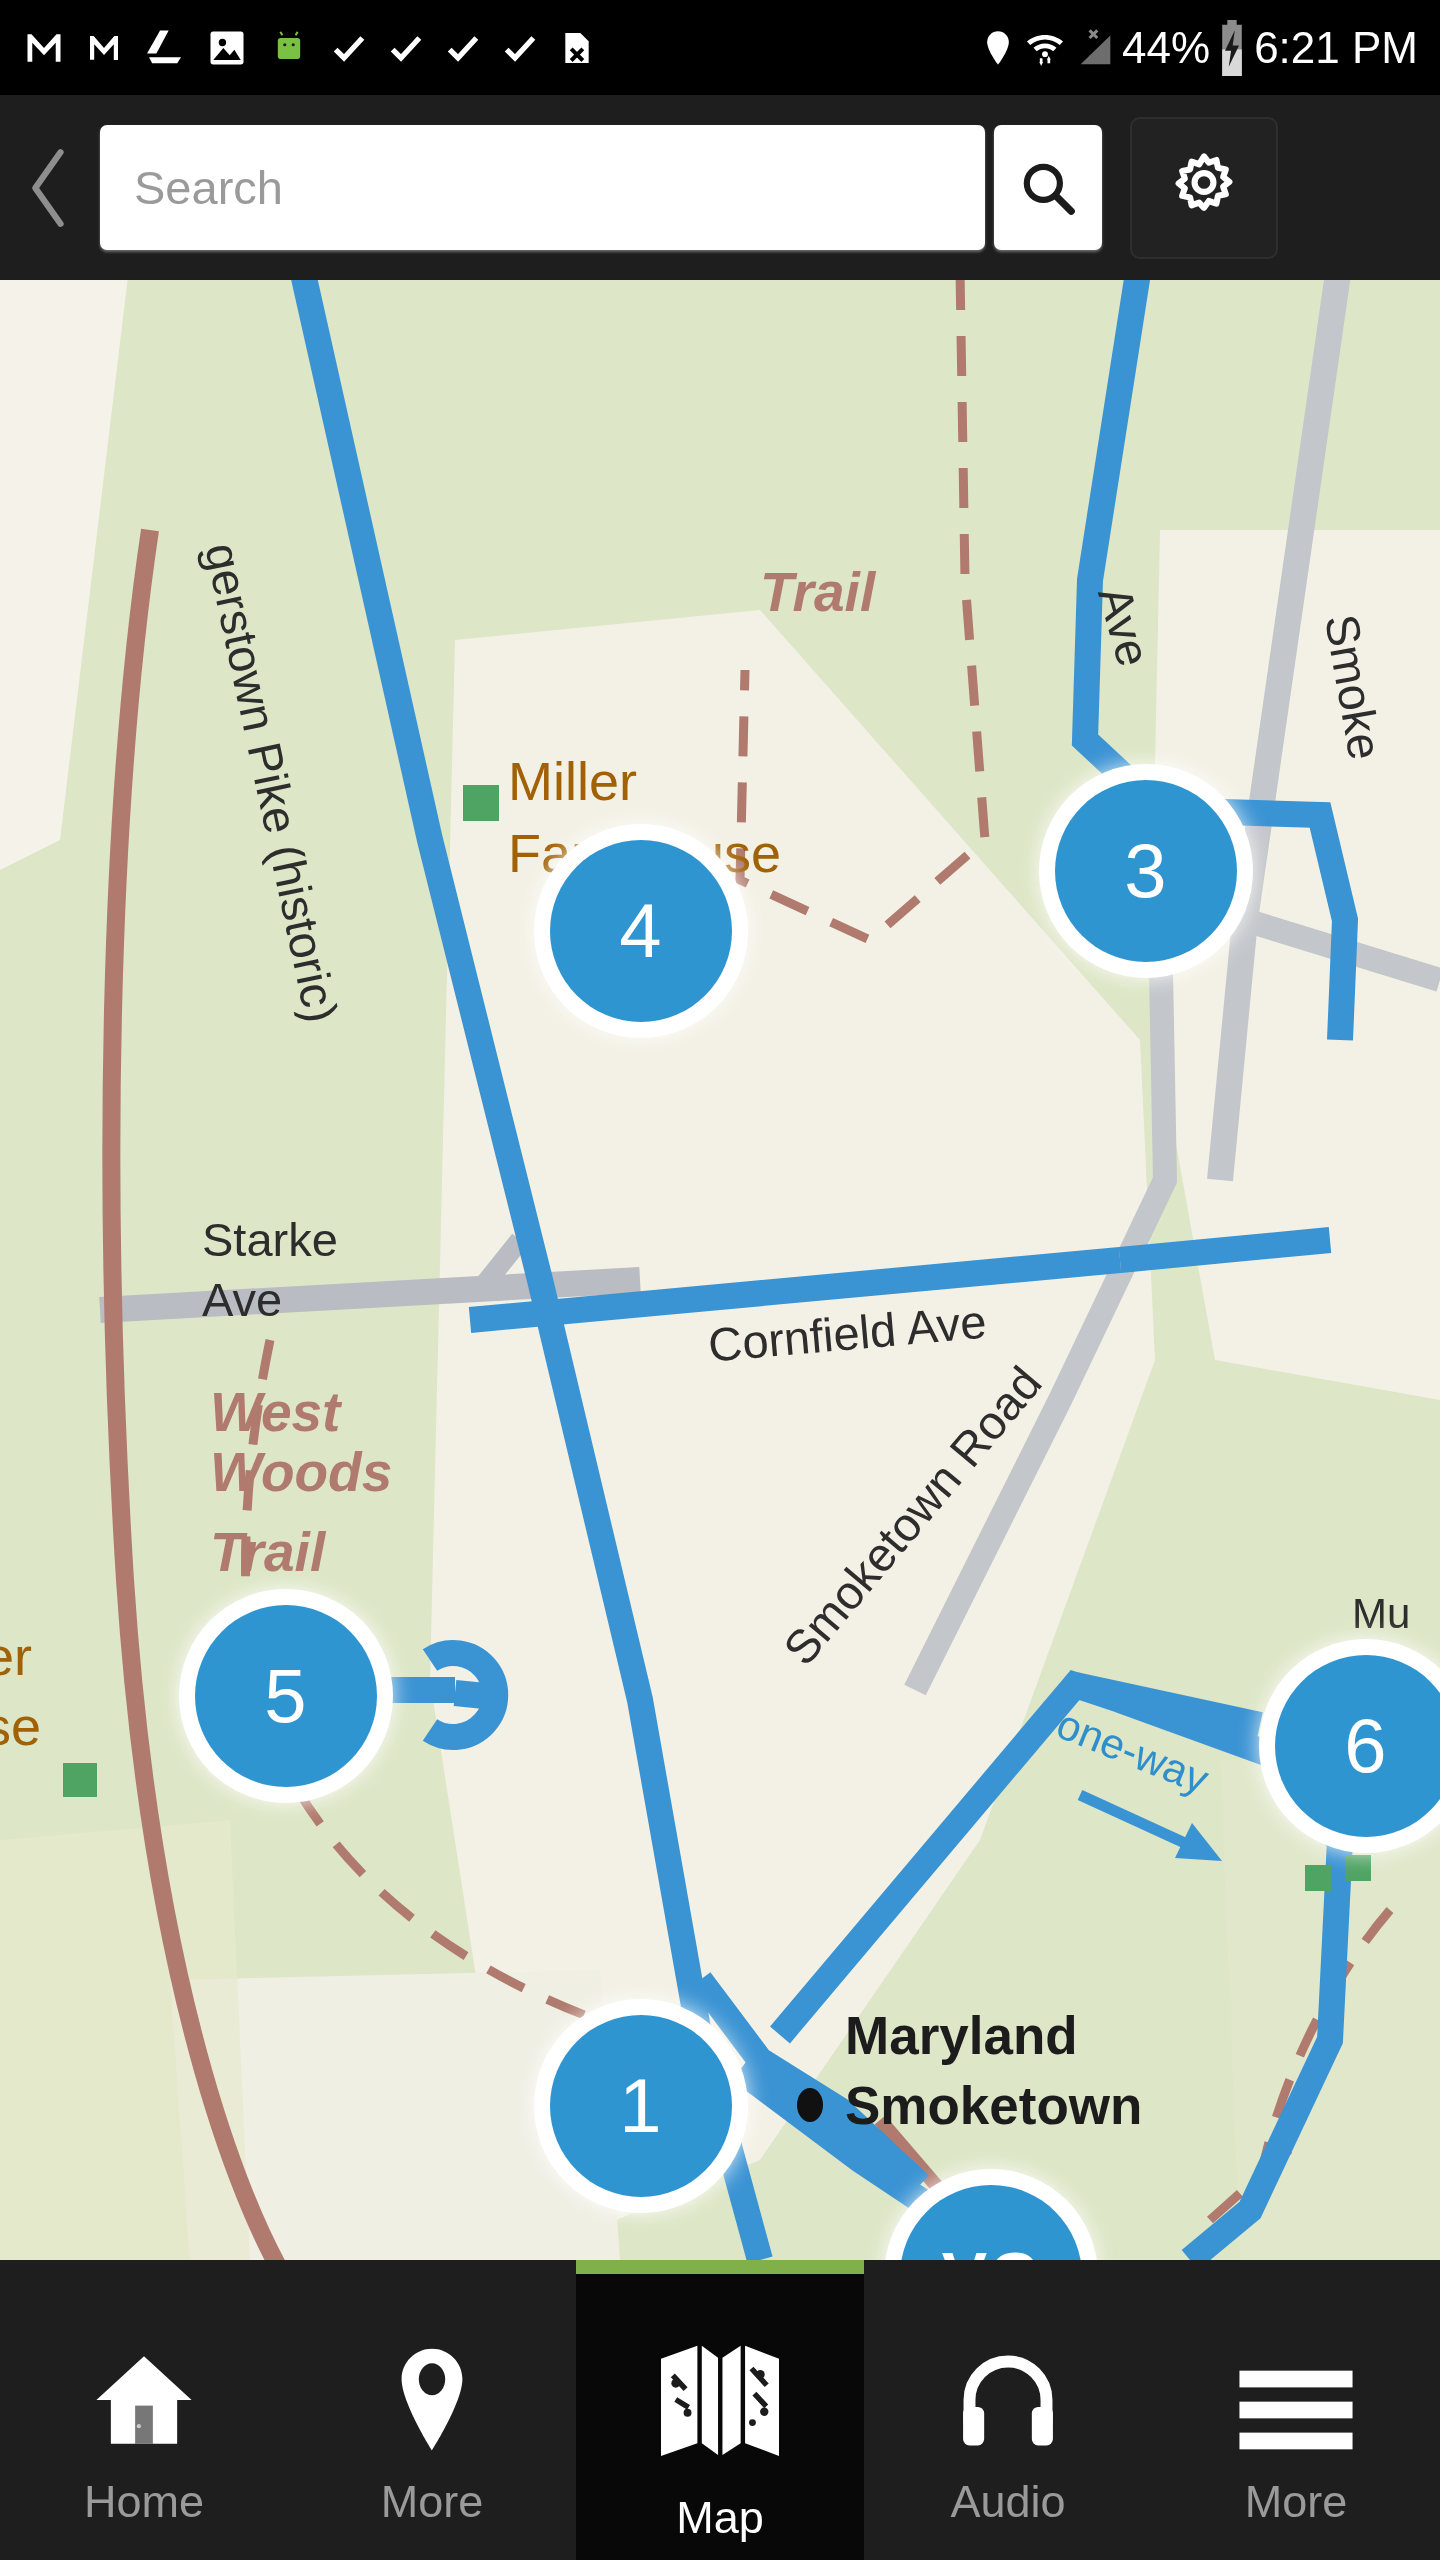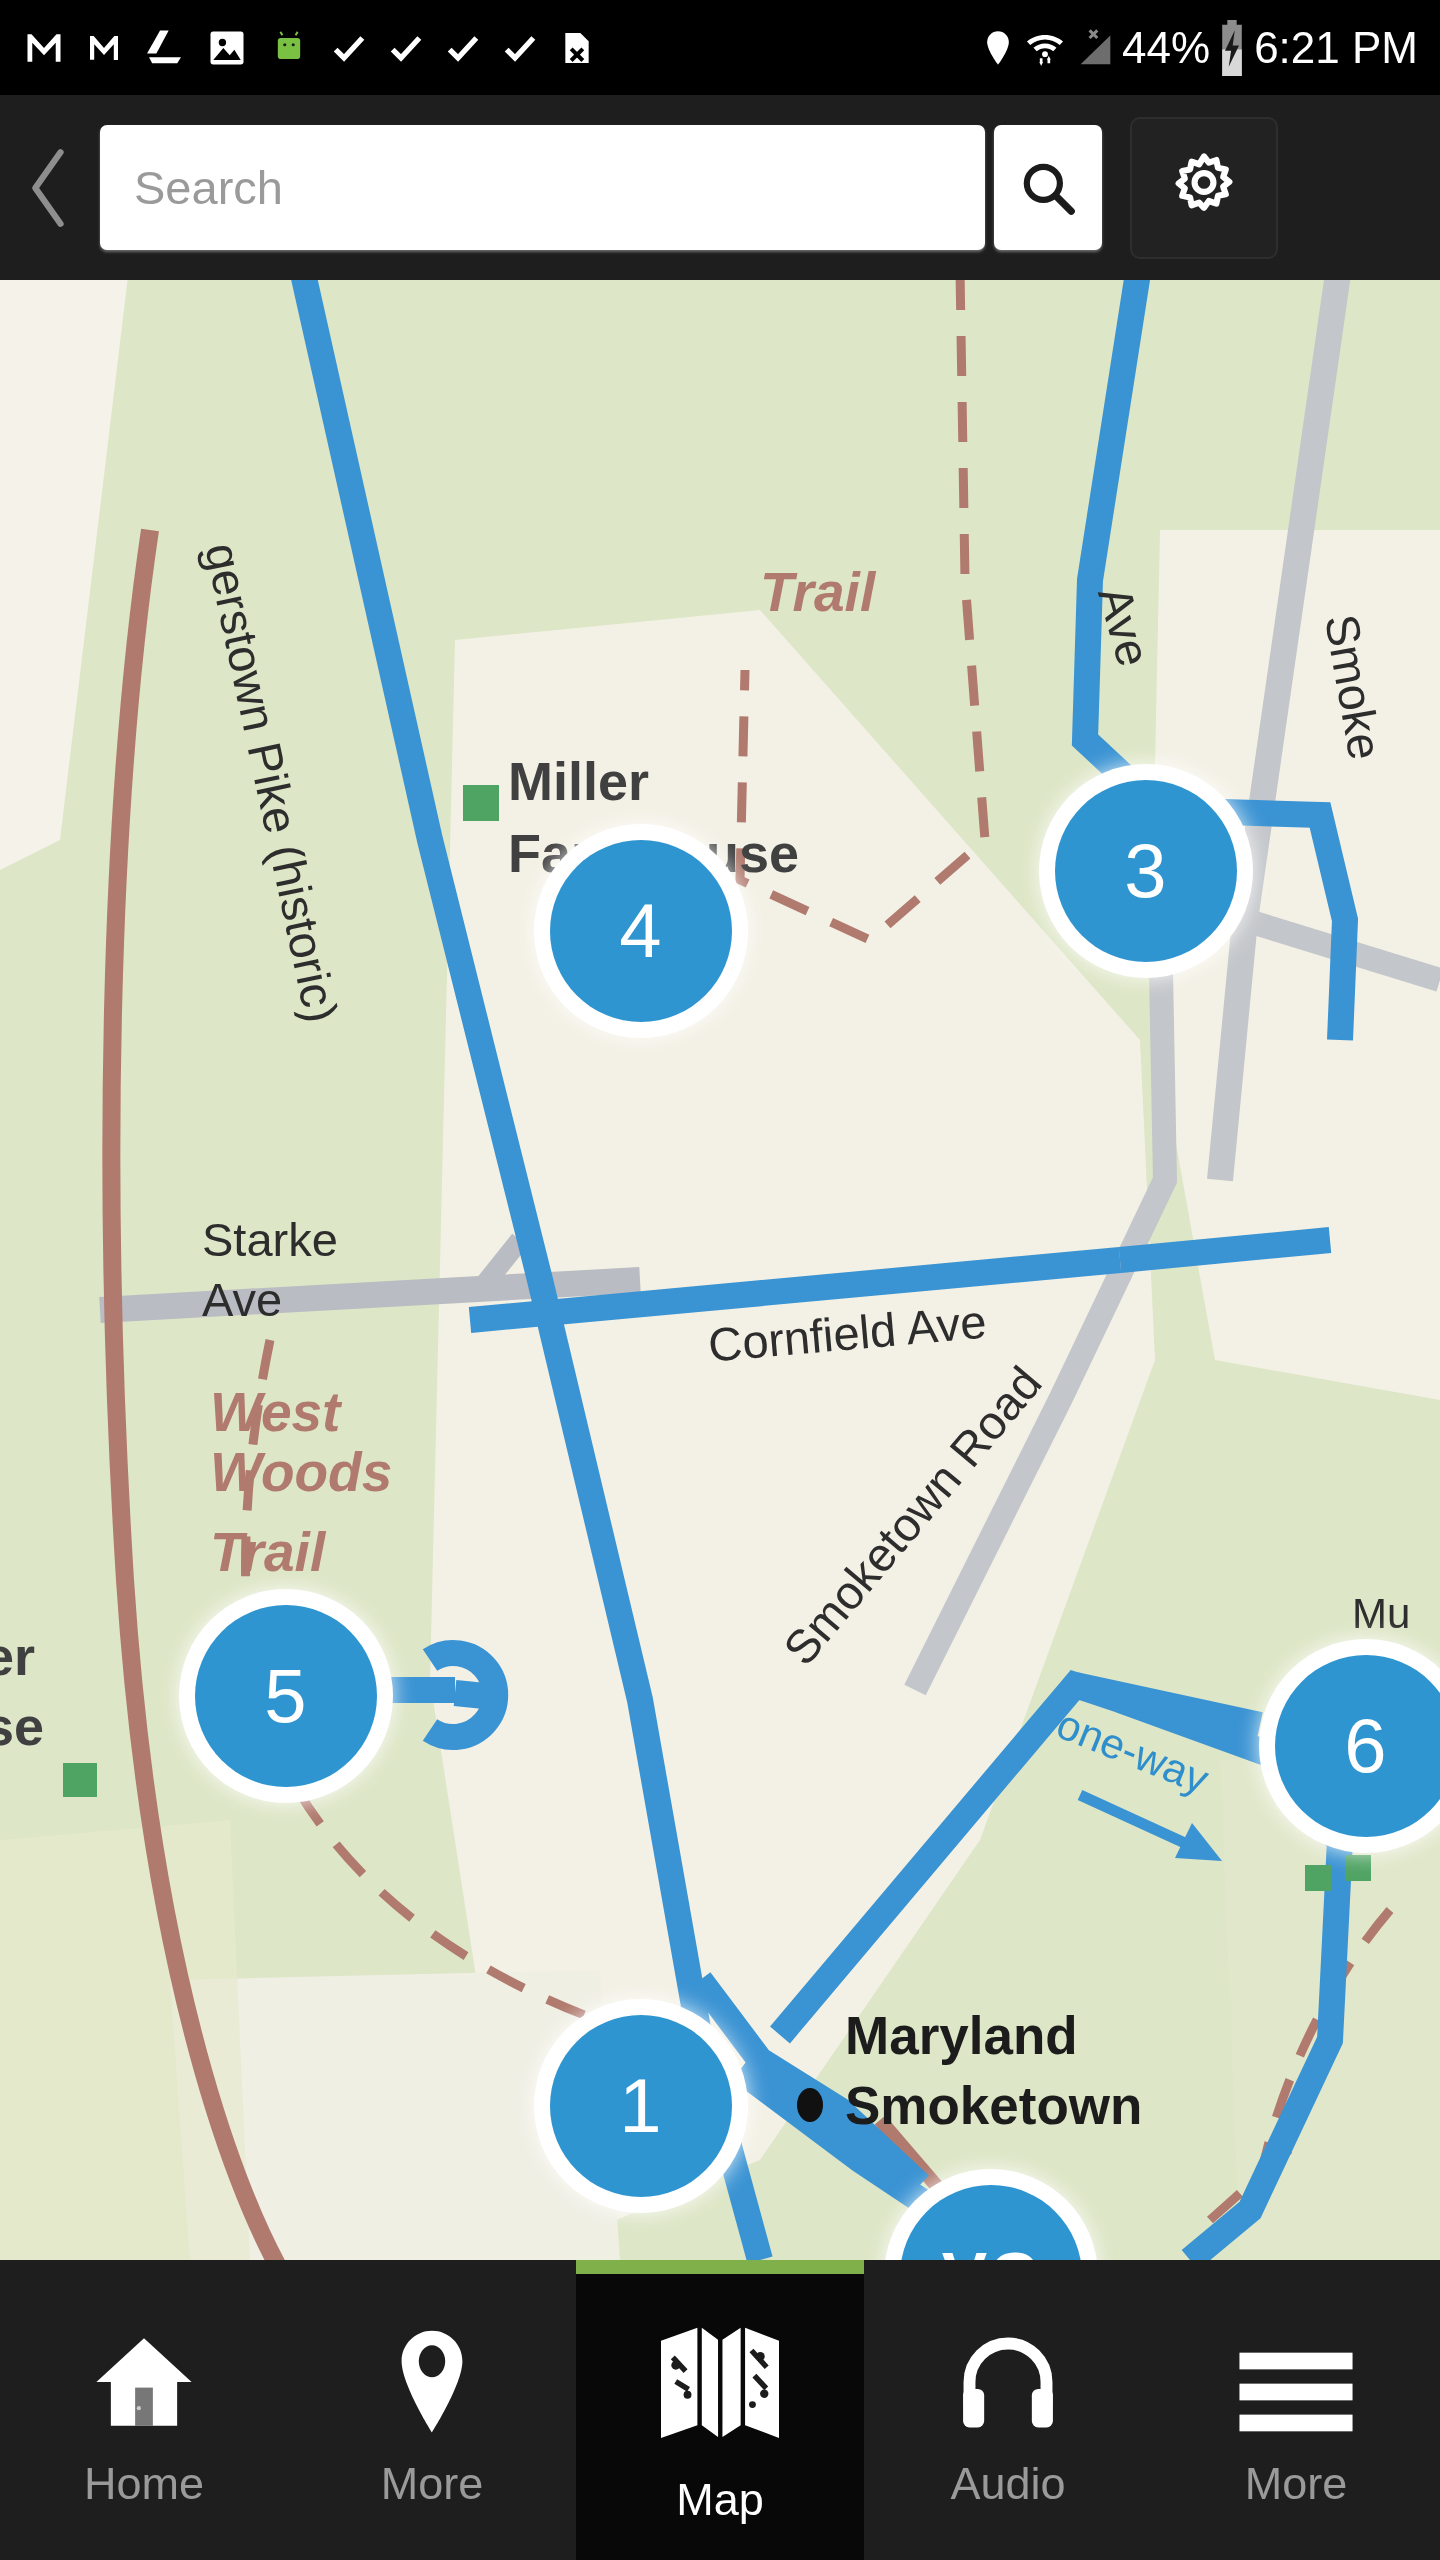--- a/index.html
+++ b/index.html
@@ -39,38 +39,38 @@
 
   
   #map { position:absolute; left:0; top:280px; width:1440px; height:1980px;
          overflow:hidden; background:#dde6c6; }
   #map-svg { position:absolute; left:0; top:0; }
 
   .mlabel { position:absolute; white-space:nowrap; pointer-events:none;
             transform-origin:0 0; }
   .lbl-road { color:#2d2d2d; font-size:47px; font-weight:400; }
   .lbl-road-sm { color:#2d2d2d; font-size:42px; }
-  .lbl-place { color:#404040; font-size:54px; font-weight:700; }
+  .lbl-place { color:#a16207; font-size:54px; font-weight:400; }
   .lbl-trail { color:#b07a6e; font-size:55px; font-style:italic; font-weight:700; }
   .lbl-mono { color:#1c1c1c; font-size:53px; font-weight:700; line-height:1.05; }
   .lbl-oneway { color:#2f8ecc; font-size:42px; }
 
   
   .marker { position:absolute; border-radius:50%; background:#2f95d0;
             display:flex; align-items:center; justify-content:center;
             color:#fff; font-weight:400;
             box-shadow:0 0 0 16px #fff, 0 0 22px 16px rgba(255,255,255,.85); }
   .marker span { font-size:76px; line-height:1; letter-spacing:1px; }
   .marker.vc span { font-size:68px; font-weight:700; letter-spacing:2px; }
 
   
   #bottomnav { position:absolute; left:0; top:2260px; width:1440px; height:300px;
                background:#1e1e1e; display:flex; }
   .navtab { position:relative; flex:1; display:flex; flex-direction:column;
-            align-items:center; padding-top:58px; }
+            align-items:center; padding-top:76px; }
   .navtab.active { background:#080808; }
   .navtab .ind { position:absolute; left:0; top:0; width:100%; height:14px;
                  background:#7fb04a; }
   .navicon { height:120px; display:flex; align-items:flex-end;
              justify-content:center; }
   .navlabel { margin-top:20px; font-size:45px; color:#9a9a9a; }
   .navtab.active .navlabel { color:#fff; margin-top:36px; }
 </style>
 </head>
 <body>

